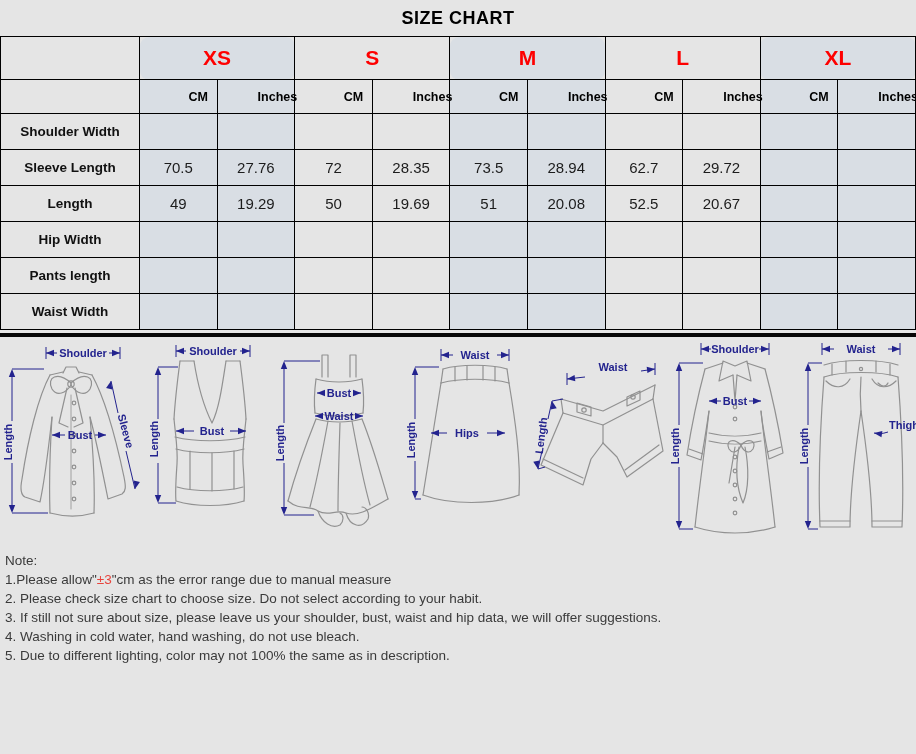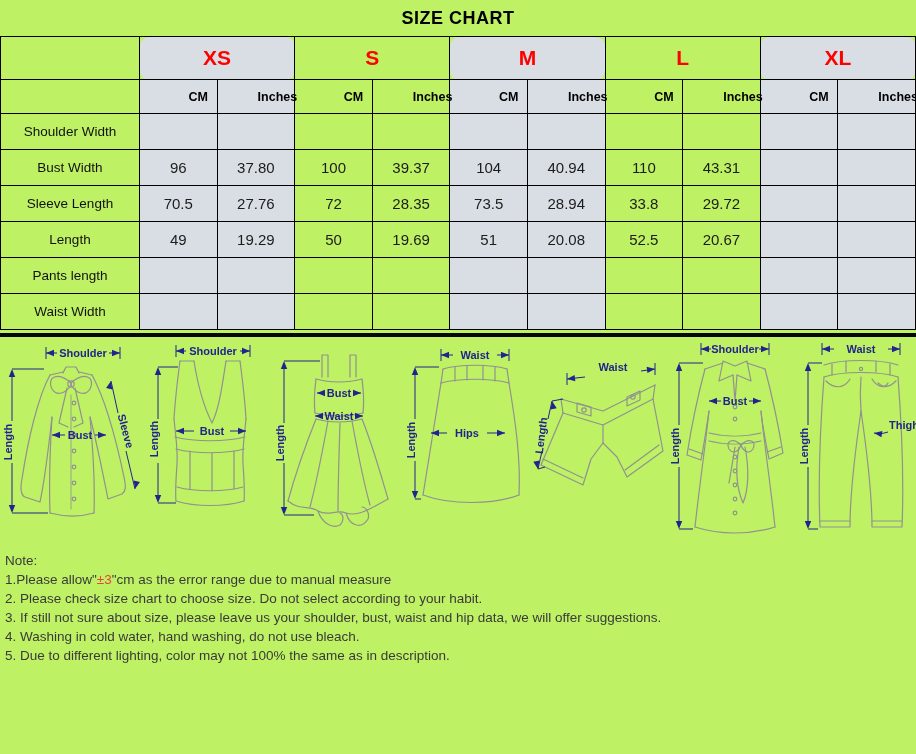--- a/index.html
+++ b/index.html
@@ -1,23 +1,23 @@
 <!DOCTYPE html>
 <html><head>
 <meta charset="utf-8">
 <style>
   html,body{margin:0;padding:0;background:#fff;}
-  .page{width:916px;height:754px;background:#bef264;font-family:"Liberation Sans",sans-serif;overflow:hidden;position:relative;}
+  .page{width:916px;height:754px;background:#e5e5e5;font-family:"Liberation Sans",sans-serif;overflow:hidden;position:relative;}
   .title{ text-align:center;font-size:18px;font-weight:bold;color:#000;padding:8px 0 7px 0;letter-spacing:.5px;}
   table.size-table{border-collapse:collapse;width:916px;table-layout:fixed;}
   .size-table th,.size-table td{border:1px solid #000;text-align:center;vertical-align:middle;padding:0;}
   tr.size-row th{height:42px;font-size:21px;font-weight:bold;color:#fe0000;border-radius:9px;}
   tr.unit-row th{height:33px;font-size:12.5px;font-weight:bold;color:#000;padding-left:40px;}
   tbody td.val{height:35px;font-size:15px;font-weight:normal;color:#1c1c1c;}
-  tbody th.row-label{font-size:13.5px;font-weight:normal;color:#111;}
+  tbody th.row-label{font-size:13.5px;font-weight:bold;color:#111;}
   .shade{background:#d9dee4;}
   .measure-head{margin:25px 0 0 10px;font-size:17px;font-weight:bold;color:#14148c;}
   .measure-head .arrows{letter-spacing:-2px;margin-left:4px;}
   .black-rule{height:4px;background:#060606;margin-top:3px;width:916px;}
   .diagrams{display:flex;width:916px;height:206px;margin-top:2px;align-items:flex-end;}
   .diagrams svg{flex:0 0 auto;display:block;}
   .g{fill:none;stroke:#919191;stroke-width:1.2;stroke-linejoin:round;stroke-linecap:round;}
   .d{fill:none;stroke:#23238e;stroke-width:1;}
   .ah{fill:#23238e;stroke:none;}
   .lab{fill:#23238e;font-weight:bold;font-size:11px;font-family:"Liberation Sans",sans-serif;}
@@ -76,55 +76,55 @@
         <td class="val"></td>
         <td class="val"></td>
         <td class="val shade"></td>
         <td class="val shade"></td>
         <td class="val"></td>
         <td class="val"></td>
         <td class="val shade"></td>
         <td class="val shade"></td>
       </tr>
       <tr>
-        <th class="row-label">Bust Width</th>
-        <td class="val shade">96</td>
-        <td class="val shade">37.80</td>
-        <td class="val">100</td>
-        <td class="val">39.37</td>
-        <td class="val shade">104</td>
-        <td class="val shade">40.94</td>
-        <td class="val">110</td>
-        <td class="val">43.31</td>
-        <td class="val shade"></td>
-        <td class="val shade"></td>
-      </tr>
-      <tr>
         <th class="row-label">Sleeve Length</th>
         <td class="val shade">70.5</td>
         <td class="val shade">27.76</td>
         <td class="val">72</td>
         <td class="val">28.35</td>
         <td class="val shade">73.5</td>
         <td class="val shade">28.94</td>
-        <td class="val">33.8</td>
+        <td class="val">62.7</td>
         <td class="val">29.72</td>
         <td class="val shade"></td>
         <td class="val shade"></td>
       </tr>
       <tr>
         <th class="row-label">Length</th>
         <td class="val shade">49</td>
         <td class="val shade">19.29</td>
         <td class="val">50</td>
         <td class="val">19.69</td>
         <td class="val shade">51</td>
         <td class="val shade">20.08</td>
         <td class="val">52.5</td>
         <td class="val">20.67</td>
+        <td class="val shade"></td>
+        <td class="val shade"></td>
+      </tr>
+      <tr>
+        <th class="row-label">Hip Width</th>
+        <td class="val shade"></td>
+        <td class="val shade"></td>
+        <td class="val"></td>
+        <td class="val"></td>
+        <td class="val shade"></td>
+        <td class="val shade"></td>
+        <td class="val"></td>
+        <td class="val"></td>
         <td class="val shade"></td>
         <td class="val shade"></td>
       </tr>
       <tr>
         <th class="row-label">Pants length</th>
         <td class="val shade"></td>
         <td class="val shade"></td>
         <td class="val"></td>
         <td class="val"></td>
         <td class="val shade"></td>

